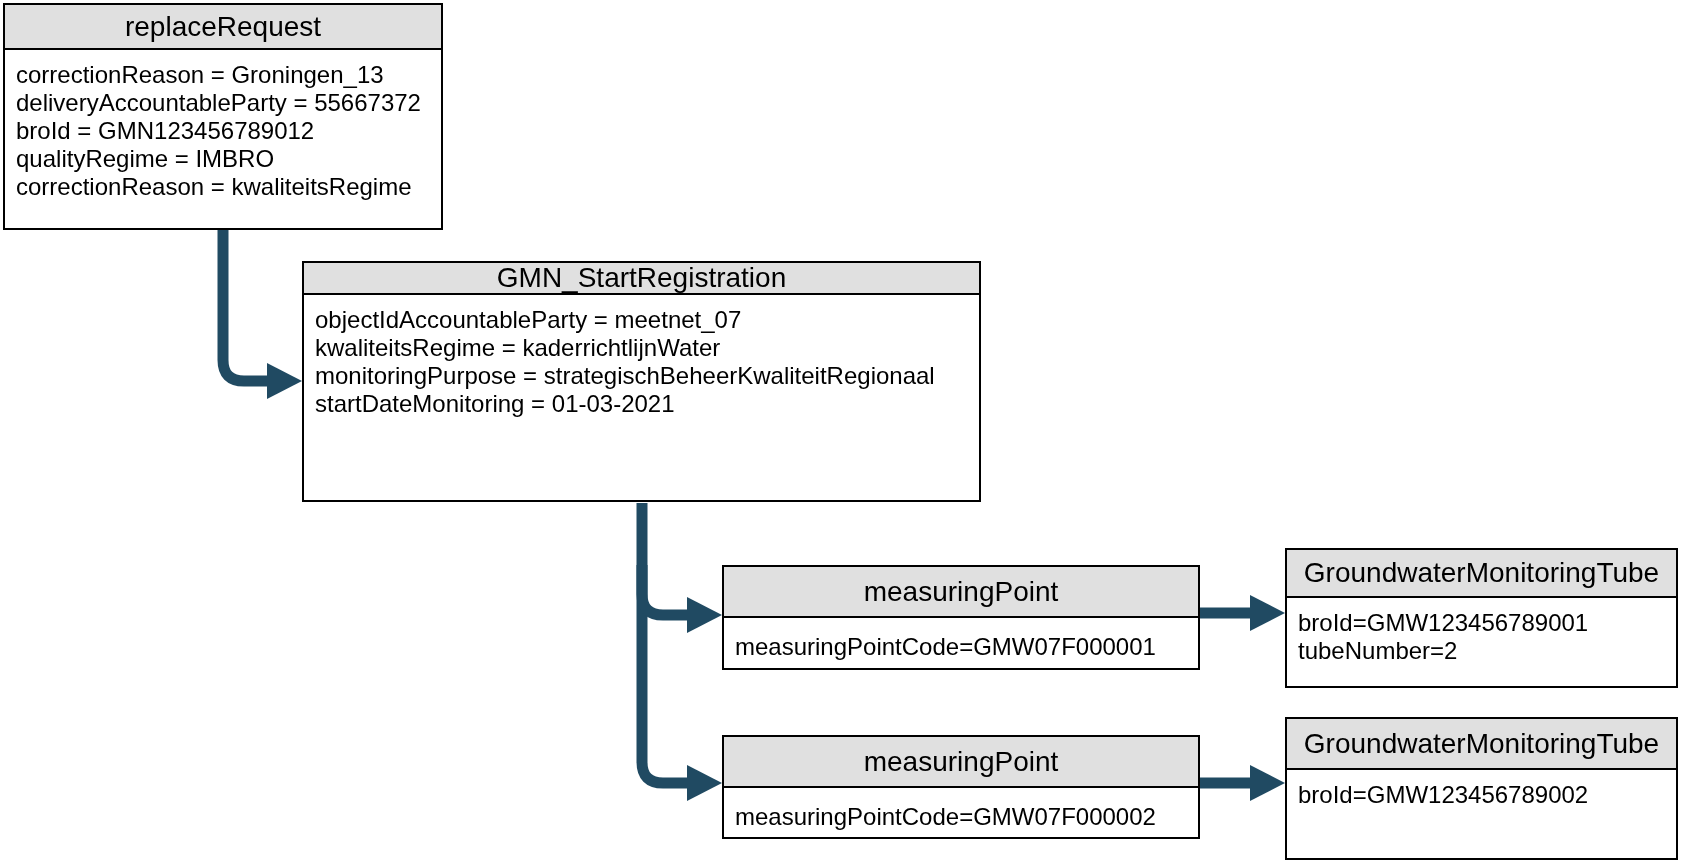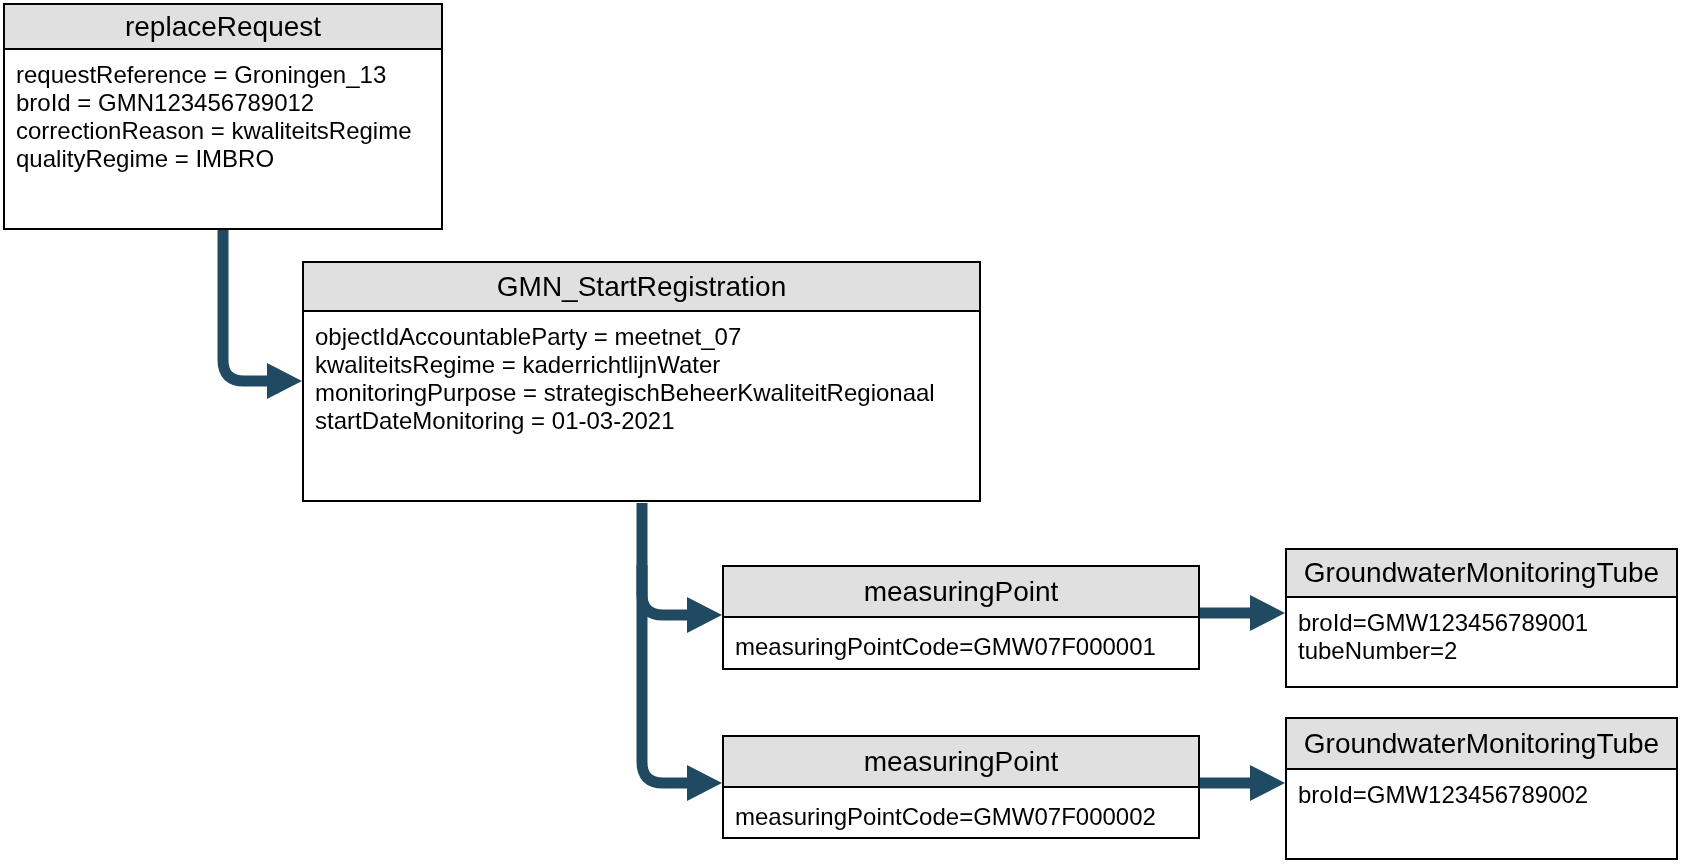--- a/index.html
+++ b/index.html
@@ -94,29 +94,30 @@
 
     <g>
       <path class="conn-stroke" d="M 1200 783 L 1251 783"></path>
       <polygon class="conn-head" points="1250,765 1285,783 1250,801"></polygon>
     </g>
   </svg>
 
   <div class="node" style="left:3px; top:3px; width:440px; height:227px;">
     <div class="node-header" style="height:45px;">replaceRequest</div>
     <div class="node-body">
-      <div class="attr-line">requestReference = Groningen_13</div>
+      <div class="attr-line">correctionReason = Groningen_13</div>
+      <div class="attr-line">deliveryAccountableParty = 55667372</div>
       <div class="attr-line">broId = GMN123456789012</div>
+      <div class="attr-line">qualityRegime = IMBRO</div>
       <div class="attr-line">correctionReason = kwaliteitsRegime</div>
-      <div class="attr-line">qualityRegime = IMBRO</div>
     </div>
   </div>
 
   <div class="node" style="left:302px; top:261px; width:679px; height:241px;">
-    <div class="node-header" style="height:49px;">GMN_StartRegistration</div>
+    <div class="node-header" style="height:32px;">GMN_StartRegistration</div>
     <div class="node-body">
       <div class="attr-line">objectIdAccountableParty = meetnet_07</div>
       <div class="attr-line">kwaliteitsRegime = kaderrichtlijnWater</div>
       <div class="attr-line">monitoringPurpose = strategischBeheerKwaliteitRegionaal</div>
       <div class="attr-line">startDateMonitoring = 01-03-2021</div>
     </div>
   </div>
 
   <div class="node" style="left:722px; top:565px; width:478px; height:105px;">
     <div class="node-header" style="height:51px;">measuringPoint</div>

